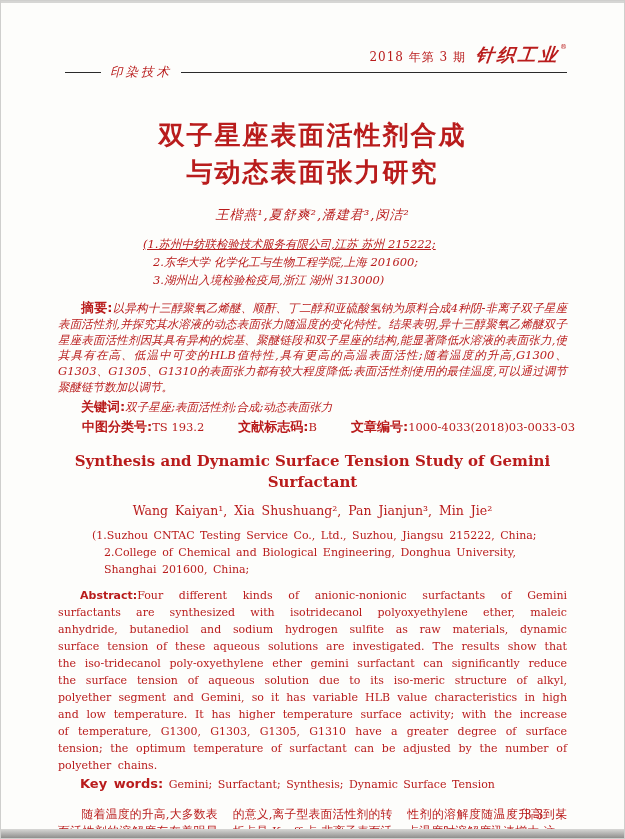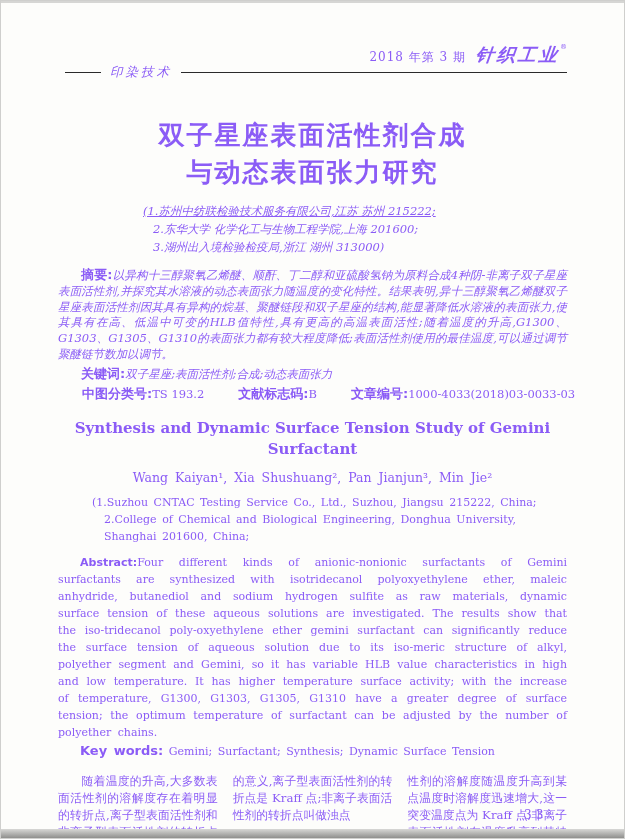--- a/index.html
+++ b/index.html
@@ -1,21 +1,21 @@
 <!DOCTYPE html>
 <html><head>
 <meta charset="utf-8">
 <style>
   html,body{margin:0;padding:0;background:#e9e9e7;}
   .page{
     position:relative;
     width:625px;height:839px;
     margin:0 auto;
     background:#fdfdfb;
-    color:#8b5cf6;
+    color:#b91c1c;
     font-family:"DejaVu Serif", serif;
     box-sizing:border-box;
     padding:0 57px;
     overflow:hidden;
     border:1px solid #cfcfcd;
   }
   .scan-top{position:absolute;top:0;left:0;right:0;height:2px;background:#d6d6d4;}
   .scan-bottom{position:absolute;bottom:0;left:0;right:0;height:9px;
     background:linear-gradient(to bottom,#d8d8d6,#8f8f8d);}
 
@@ -83,20 +83,21 @@
     <span class="rule-fill"></span>
   </div>
 
   <div class="content">
 
     <h1 class="cn-title">
       <span>双子星座表面活性剂合成</span><br>
       <span>与动态表面张力研究</span>
     </h1>
 
+    <p class="authors-cn">王楷燕¹,夏舒爽²,潘建君³,闵洁²</p>
 
     <div class="affil-cn">
       <div class="l1">(1.苏州中纺联检验技术服务有限公司,江苏 苏州 215222;</div>
       <div class="l2">2.东华大学 化学化工与生物工程学院,上海 201600;</div>
       <div class="l2">3.湖州出入境检验检疫局,浙江 湖州 313000)</div>
     </div>
 
     <p class="abstract-cn"><span class="lbl">摘要:</span><span>以异构十三醇聚氧乙烯醚、顺酐、丁二醇和亚硫酸氢钠为原料合成4种阴-非离子双子星座表面活性剂,并探究其水溶液的动态表面张力随温度的变化特性。结果表明,异十三醇聚氧乙烯醚双子星座表面活性剂因其具有异构的烷基、聚醚链段和双子星座的结构,能显著降低水溶液的表面张力,使其具有在高、低温中可变的HLB值特性,具有更高的高温表面活性;随着温度的升高,G1300、G1303、G1305、G1310的表面张力都有较大程度降低;表面活性剂使用的最佳温度,可以通过调节聚醚链节数加以调节。</span></p>
 
     <p class="keywords-cn"><span class="lbl">关键词:</span><span>双子星座;表面活性剂;合成;动态表面张力</span></p>

